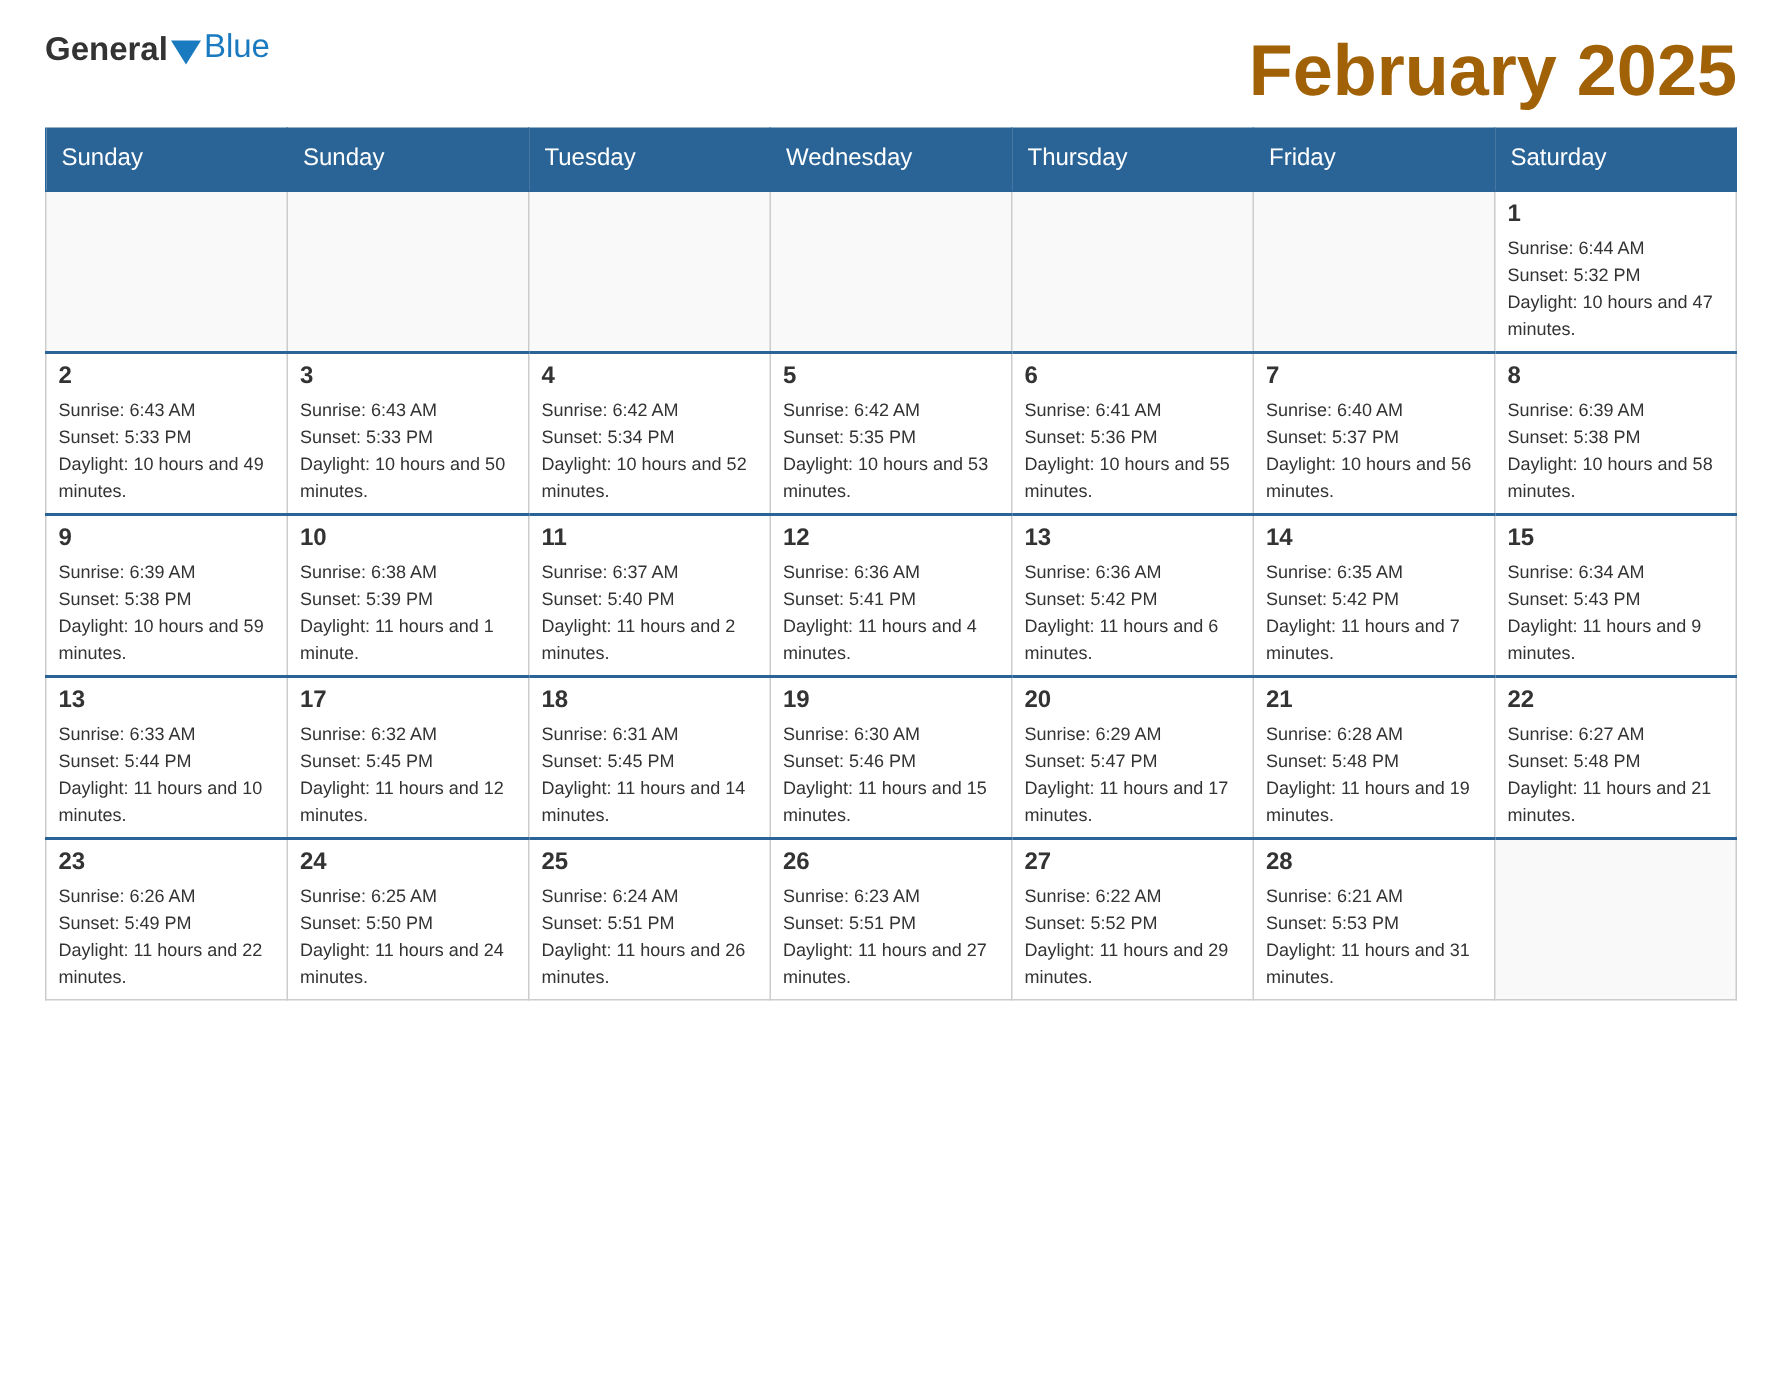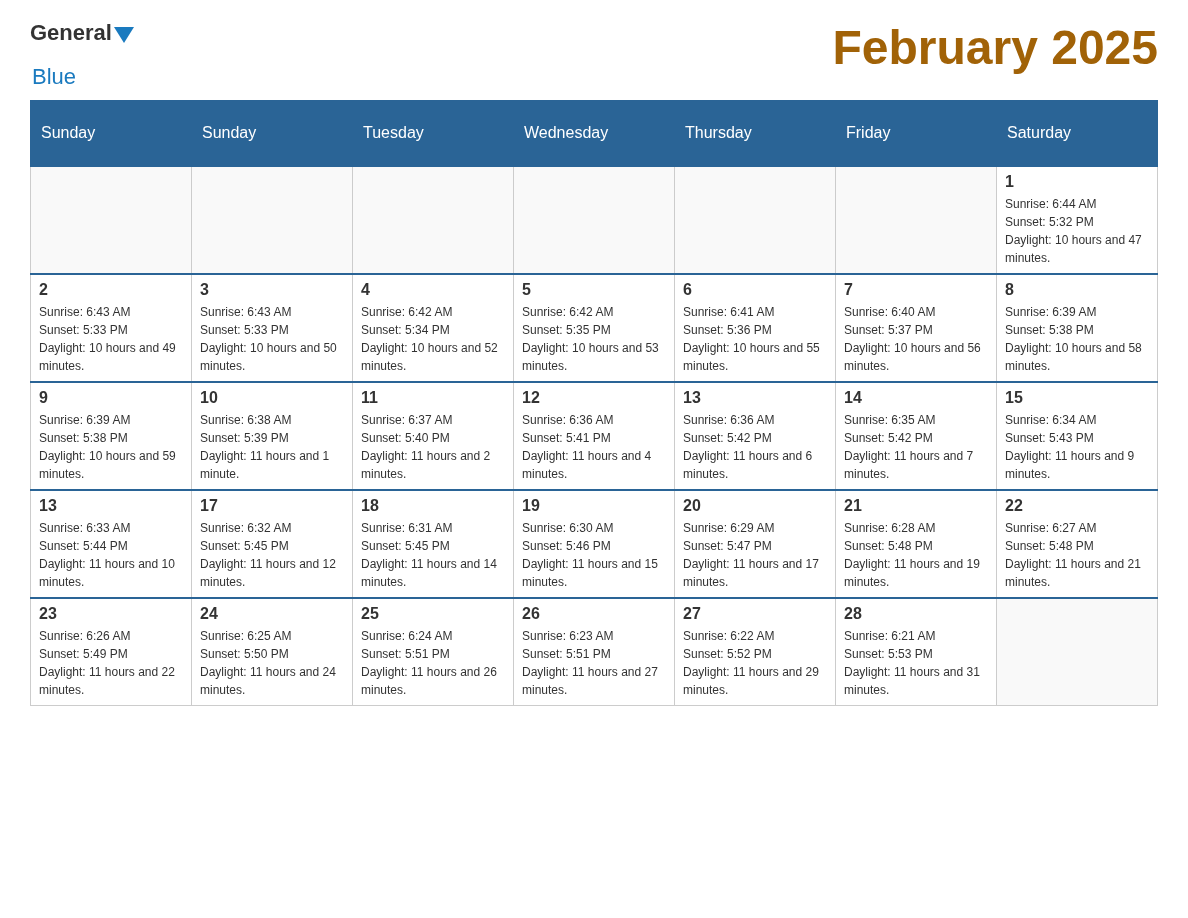--- a/index.html
+++ b/index.html
@@ -11,23 +11,22 @@
       min-height: 918px;
     }
     .header {
       display: flex;
       justify-content: space-between;
       align-items: flex-start;
       margin-bottom: 10px;
     }
     .logo {
       display: flex;
-      flex-direction: column;
+      flex-direction: row;
       align-items: flex-start;
-      gap: 20px;
     }
     .logo-text {
       display: flex;
       align-items: center;
     }
     .logo-general {
       font-size: 22px;
       font-weight: bold;
       color: #333;
     }
@@ -60,21 +59,21 @@
       color: #555;
     }
     .calendar {
       width: 100%;
       border-collapse: collapse;
       margin-top: 10px;
     }
     .calendar th {
       background-color: #2a6496;
       color: #fff;
-      padding: 24px 10px;
+      padding: 12px 10px;
       text-align: left;
       font-size: 16px;
       font-weight: normal;
       border: 1px solid #2a6496;
     }
     .calendar td {
       vertical-align: top;
       padding: 6px 8px;
       border: 1px solid #ccc;
       width: 14.28%;

